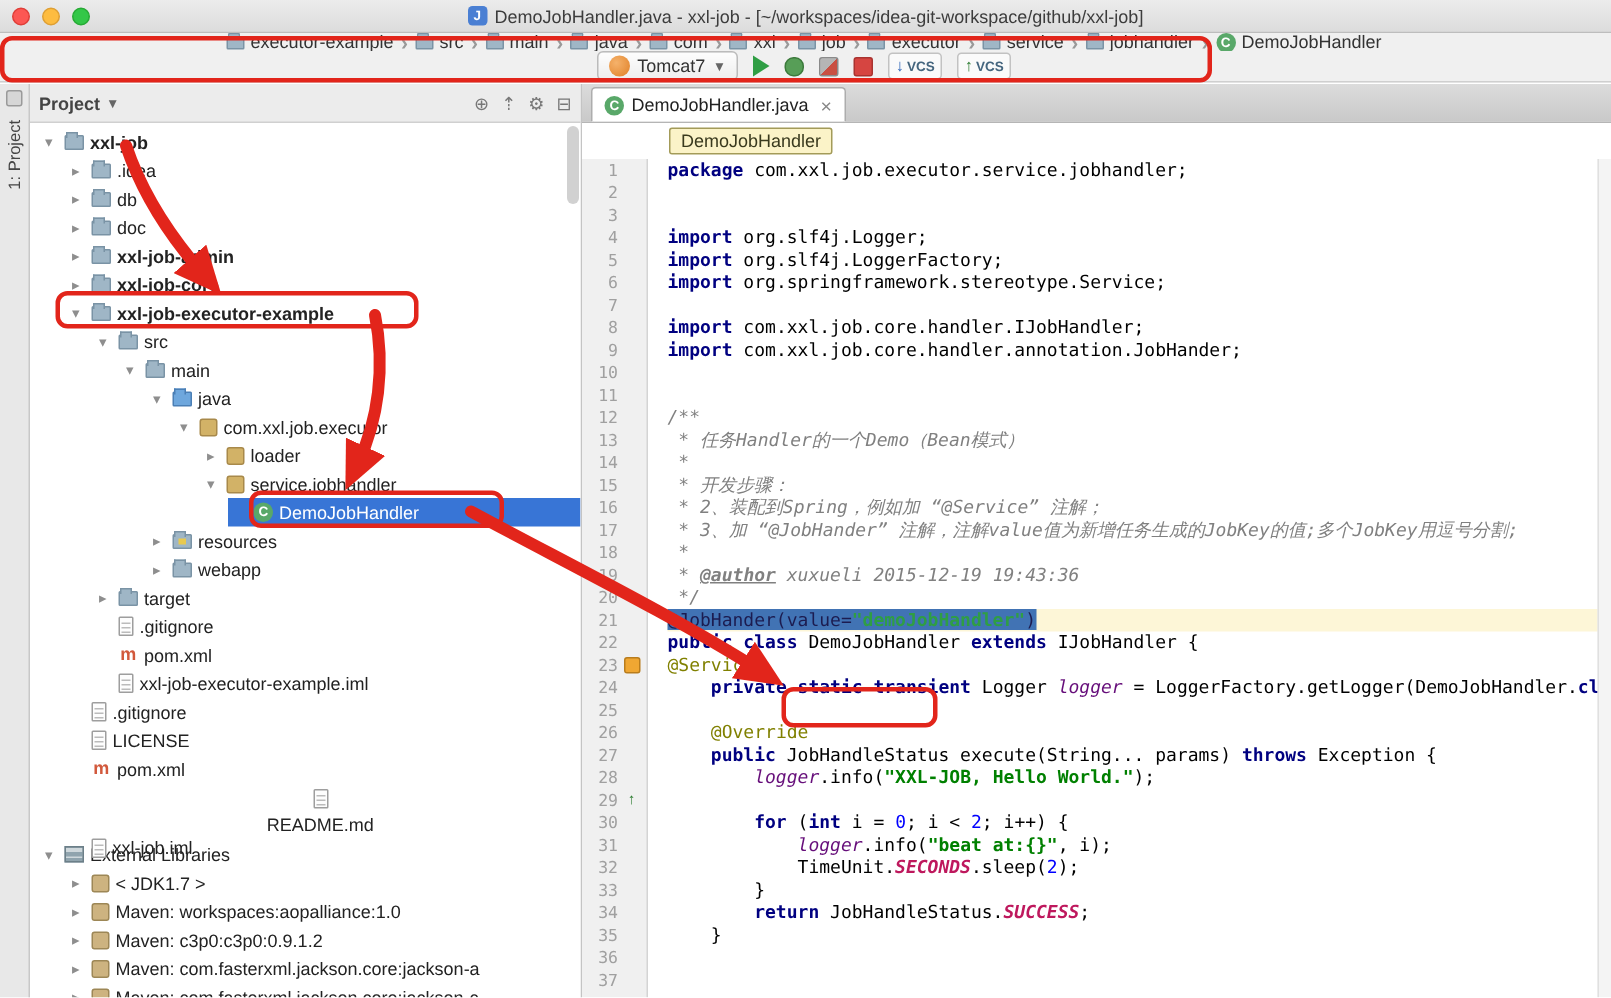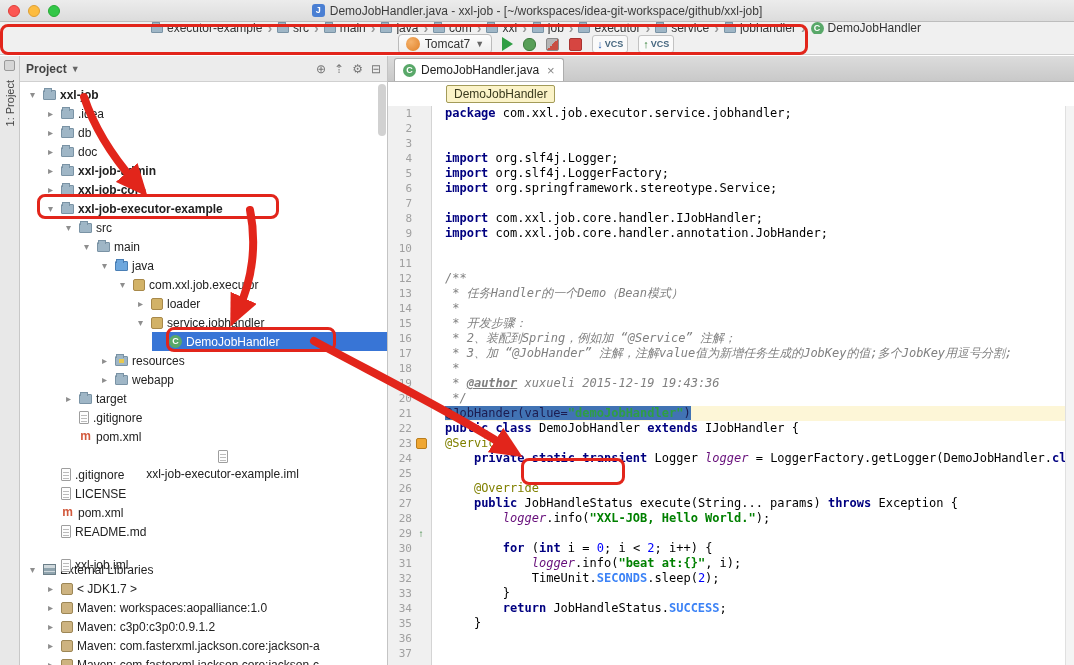--- a/index.html
+++ b/index.html
@@ -97,21 +97,21 @@
   .code { flex:1; min-width:0; overflow:hidden; padding-left:13px; }
   .code-line { height:15px; font-family:"DejaVu Sans Mono", monospace; font-size:12px; line-height:15px; white-space:pre; color:#000; }
   .code-line.caret-row { background:#fdf6d7; }
   .selection { background:#4173b4; }
   .tok-k { color:#000080; font-weight:bold; }
   .tok-s { color:#008000; font-weight:bold; }
   .tok-c { color:#808080; font-style:italic; }
   .tok-ca { color:#808080; font-style:italic; font-weight:bold; text-decoration:underline; }
   .tok-a { color:#808000; }
   .tok-f { color:#660e7a; font-style:italic; }
-  .tok-sf { color:#3b82f6; font-weight:bold; }
+  .tok-sf { color:#be185d; font-style:italic; font-weight:bold; }
   .tok-n { color:#0000ff; }
   .tok-p { color:#000; }
   .selection .tok-a { color:#1c1c50; }
   .selection .tok-s { color:#2f9e44; }
   .editor-scroll { position:absolute; right:0; top:0; bottom:0; width:9px; background:#f4f4f4; border-left:1px solid #e0e0e0; }
 
   
   .red-box { position:absolute; border:3px solid #e2251b; border-radius:8px; pointer-events:none; z-index:50; }
   #box-breadcrumb { left:0; top:24px; width:808px; height:31px; }
   #box-tree-module { left:37px; top:194px; width:242px; height:25px; }
@@ -363,21 +363,21 @@
             </span>
           </div>
           <div class="tree-row">
             <span class="tree-content" style="margin-left: 42px;">
               <span class="tree-arrow"></span>
               <span class="node-icon maven">m</span>
               <span class="tree-label">pom.xml</span>
             </span>
           </div>
           <div class="tree-row">
-            <span class="tree-content" style="margin-left: 42px; flex-direction: column;">
+            <span class="tree-content" style="margin-left: 42px;">
               <span class="tree-arrow"></span>
               <span class="node-icon file"></span>
               <span class="tree-label">xxl-job-executor-example.iml</span>
             </span>
           </div>
           <div class="tree-row">
             <span class="tree-content" style="margin-left: 24px;">
               <span class="tree-arrow"></span>
               <span class="node-icon file"></span>
               <span class="tree-label">.gitignore</span>
@@ -391,21 +391,21 @@
             </span>
           </div>
           <div class="tree-row">
             <span class="tree-content" style="margin-left: 24px;">
               <span class="tree-arrow"></span>
               <span class="node-icon maven">m</span>
               <span class="tree-label">pom.xml</span>
             </span>
           </div>
           <div class="tree-row">
-            <span class="tree-content" style="margin-left: 24px;">
+            <span class="tree-content" style="margin-left: 24px; flex-direction: column;">
               <span class="tree-arrow"></span>
               <span class="node-icon file"></span>
               <span class="tree-label">README.md</span>
             </span>
           </div>
           <div class="tree-row">
             <span class="tree-content" style="margin-left: 24px; margin-top: 29px;">
               <span class="tree-arrow"></span>
               <span class="node-icon file"></span>
               <span class="tree-label">xxl-job.iml</span>

